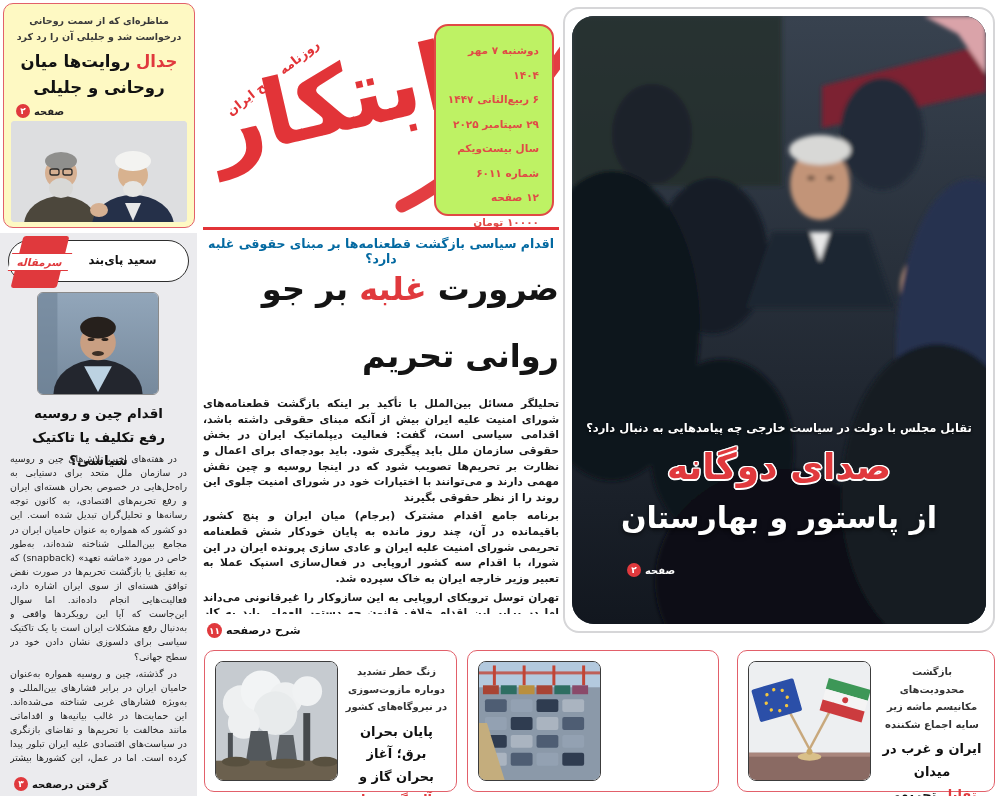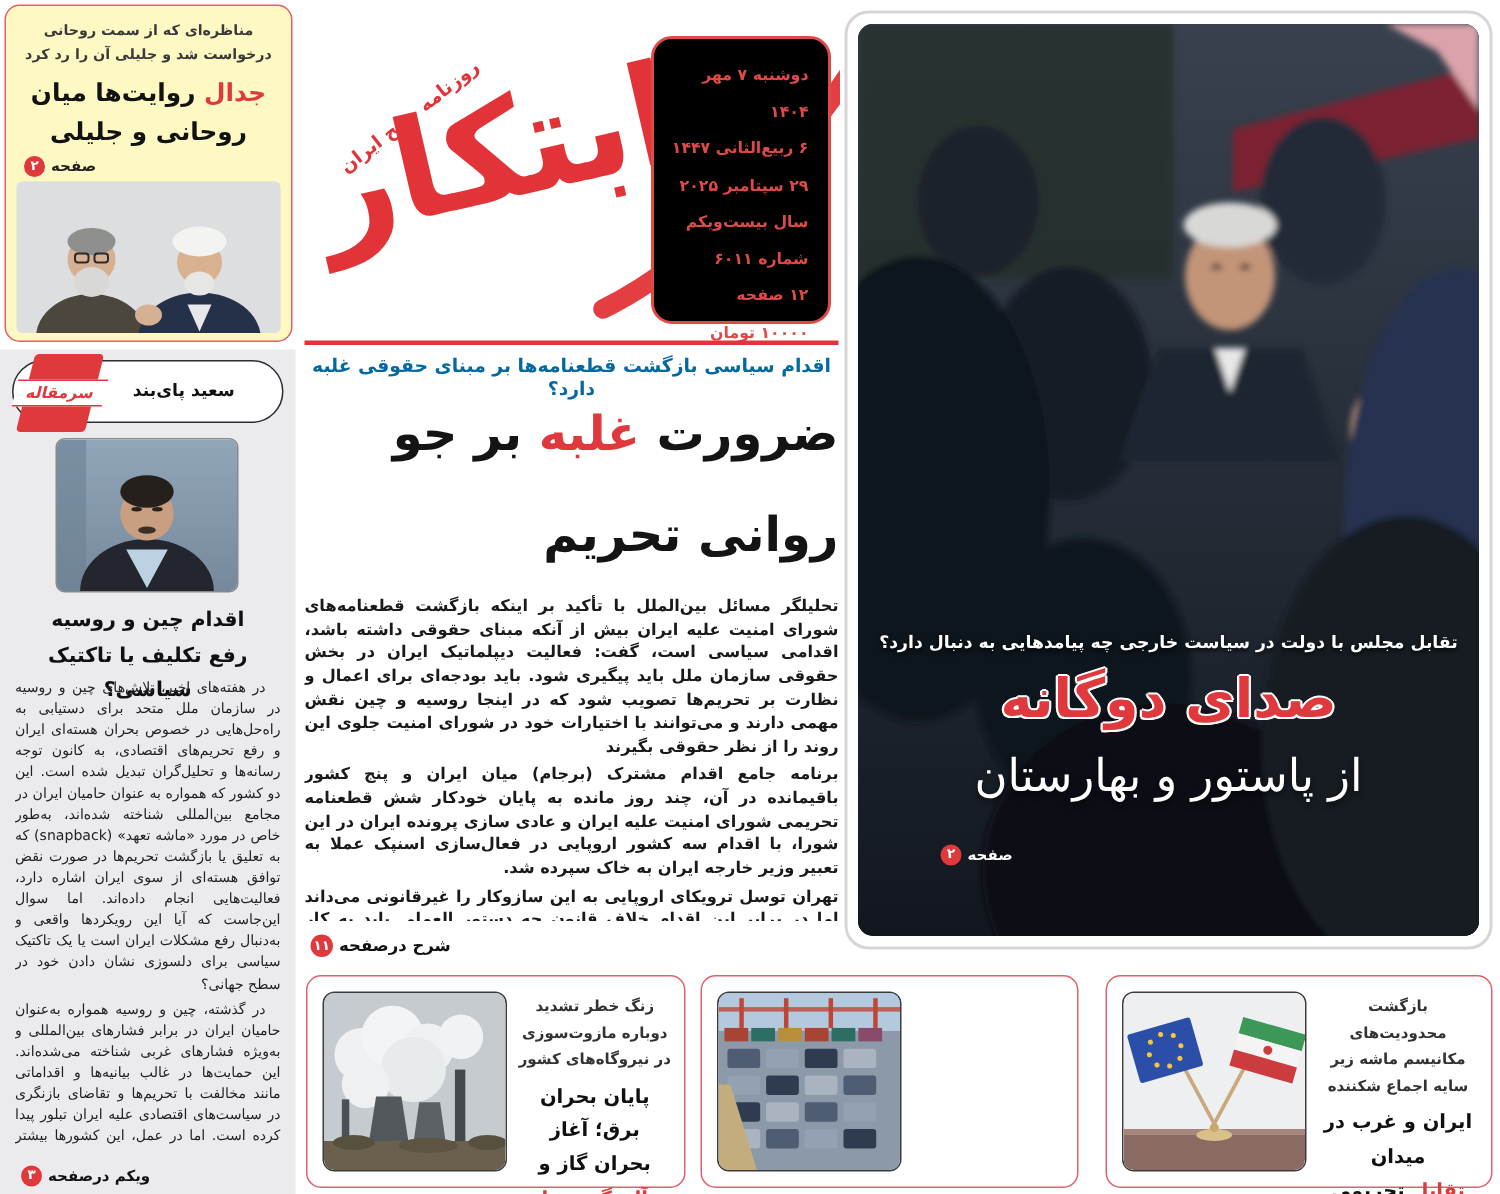--- a/index.html
+++ b/index.html
@@ -18,31 +18,31 @@
   .pageref{display:inline-flex;align-items:center;gap:4px;font-size:10px;font-weight:bold;color:#222;}
   .pb{width:14px;height:14px;border-radius:50%;background:var(--accent);color:#fff;font-size:9px;font-weight:bold;display:inline-flex;align-items:center;justify-content:center;flex:0 0 auto;}
   .tl-pageref{position:absolute;left:12px;top:100px;}
   .tl-photo{position:absolute;left:7px;right:7px;top:117px;bottom:5px;border-radius:4px;overflow:hidden;background:#dddee0;}
 
   
   .masthead{position:absolute;left:200px;top:0;width:360px;height:228px;}
   .mast-swash{position:absolute;left:0;top:0;width:100%;height:100%;}
   .logo{position:absolute;left:6px;top:-6px;width:250px;height:220px;line-height:215px;text-align:center;font-size:92px;font-weight:bold;color:var(--mast);transform:rotate(-13deg);letter-spacing:-4px;}
   .tagline{position:absolute;left:16px;top:70px;transform:rotate(-38deg);font-size:12.5px;font-weight:bold;color:var(--mast);white-space:nowrap;}
-  .datebox{position:absolute;right:6px;top:24px;width:120px;height:192px;border:2px solid #e04a46;border-radius:14px;background:#000000;padding:12px 13px 0 6px;color:#e04a46;font-size:10.5px;font-weight:bold;line-height:24.5px;text-align:right;}
+  .datebox{position:absolute;right:6px;top:24px;width:120px;height:192px;border:2px solid #e04a46;border-radius:14px;background:#bef264;padding:12px 13px 0 6px;color:#e04a46;font-size:10.5px;font-weight:bold;line-height:24.5px;text-align:right;}
   .ms-rule{position:absolute;left:203px;top:227px;width:356px;height:3px;background:var(--mast);}
 
   
   .photo-frame{position:absolute;left:563px;top:7px;width:432px;height:626px;border:2px solid #d6d6d8;border-radius:16px;background:#fff;padding:7px;}
-  .photo-inner{position:relative;width:100%;height:100%;border-radius:10px;overflow:hidden;background:#232c38;margin-left:44px;}
+  .photo-inner{position:relative;width:100%;height:100%;border-radius:22px;overflow:hidden;background:#232c38;margin-left:44px;}
   .photo-inner svg{display:block;width:100%;height:100%;}
   .ph-kicker{position:absolute;left:0;right:0;top:405px;text-align:center;color:#fff;font-size:11.5px;font-weight:bold;text-shadow:0 1px 3px rgba(0,0,0,.85);}
   .ph-head-red{position:absolute;left:0;right:0;top:430px;text-align:center;font-size:36px;font-weight:bold;color:var(--accent);
     text-shadow:-1.5px 0 #fff,1.5px 0 #fff,0 -1.5px #fff,0 1.5px #fff,-1px -1px #fff,1px 1px #fff,-1px 1px #fff,1px -1px #fff;}
-  .ph-head-white{position:absolute;left:0;right:0;top:484px;text-align:center;font-size:30px;font-weight:normal;color:#fff;text-shadow:0 2px 4px rgba(0,0,0,.6);}
+  .ph-head-white{position:absolute;left:0;right:0;top:484px;text-align:center;font-size:30px;font-weight:bold;color:#fff;text-shadow:0 2px 4px rgba(0,0,0,.6);}
   .ph-pageref{position:absolute;left:55px;top:547px;color:#fff;}
   .ph-pageref .label{color:#fff;}
 
   
   .main-story{position:absolute;left:203px;top:236px;width:356px;height:410px;}
   .ms-kicker{position:absolute;top:0;left:0;right:0;text-align:center;font-size:12.5px;font-weight:bold;color:#0369a1;}
   .ms-headline{position:absolute;top:20px;left:0;right:0;text-align:right;font-weight:bold;color:#141414;font-size:32px;line-height:67px;}
   .ms-body{position:absolute;top:160px;left:0;right:0;height:218px;overflow:hidden;font-size:10.8px;line-height:1.45;text-align:justify;color:#1a1a1a;}
   .ms-body p{margin-bottom:3px;font-weight:bold;}
   .ms-more{position:absolute;bottom:8px;left:4px;display:inline-flex;align-items:center;gap:4px;font-size:11px;font-weight:bold;color:#111;}
@@ -210,21 +210,21 @@
         <ellipse cx="68" cy="47" rx="3.5" ry="1.5" fill="#2a211b"></ellipse>
       </svg>
     </div>
     <h3 class="ed-headline"><span>اقدام چین و روسیه</span><br><span>رفع تکلیف یا تاکتیک سیاسی؟</span></h3>
     <div class="ed-body">
       <p>در هفته‌های اخیر، تلاش‌های چین و روسیه در سازمان ملل متحد برای دستیابی به راه‌حل‌هایی در خصوص بحران هسته‌ای ایران و رفع تحریم‌های اقتصادی، به کانون توجه رسانه‌ها و تحلیل‌گران تبدیل شده است. این دو کشور که همواره به عنوان حامیان ایران در مجامع بین‌المللی شناخته شده‌اند، به‌طور خاص در مورد «ماشه تعهد» (snapback) که به تعلیق یا بازگشت تحریم‌ها در صورت نقض توافق هسته‌ای از سوی ایران اشاره دارد، فعالیت‌هایی انجام داده‌اند. اما سوال این‌جاست که آیا این رویکردها واقعی و به‌دنبال رفع مشکلات ایران است یا یک تاکتیک سیاسی برای دلسوزی نشان دادن خود در سطح جهانی؟</p>
       <p>در گذشته، چین و روسیه همواره به‌عنوان حامیان ایران در برابر فشارهای بین‌المللی و به‌ویژه فشارهای غربی شناخته می‌شده‌اند. این حمایت‌ها در غالب بیانیه‌ها و اقداماتی مانند مخالفت با تحریم‌ها و تقاضای بازنگری در سیاست‌های اقتصادی علیه ایران تبلور پیدا کرده است. اما در عمل، این کشورها بیشتر به‌دنبال بهره‌برداری از ایران در زمینه‌های اقتصادی و ژئوپلیتیکی خود بوده‌اند.</p>
 
     </div>
     <div class="ed-more">
-      <span>ویکم درصفحه</span>
+      <span>گرفتن درصفحه</span>
       <span class="pb">۳</span>
     </div>
   </aside>
 
   <section class="bstory b1">
     <div class="b-photo">
       <svg viewBox="0 0 122 120" preserveAspectRatio="xMidYMid slice">
         <rect width="122" height="120" fill="#c6cbd0"></rect>
         <circle cx="25" cy="42" r="18" fill="#eef0f1"></circle>
           <circle cx="46" cy="30" r="21" fill="#f2f4f5"></circle>

